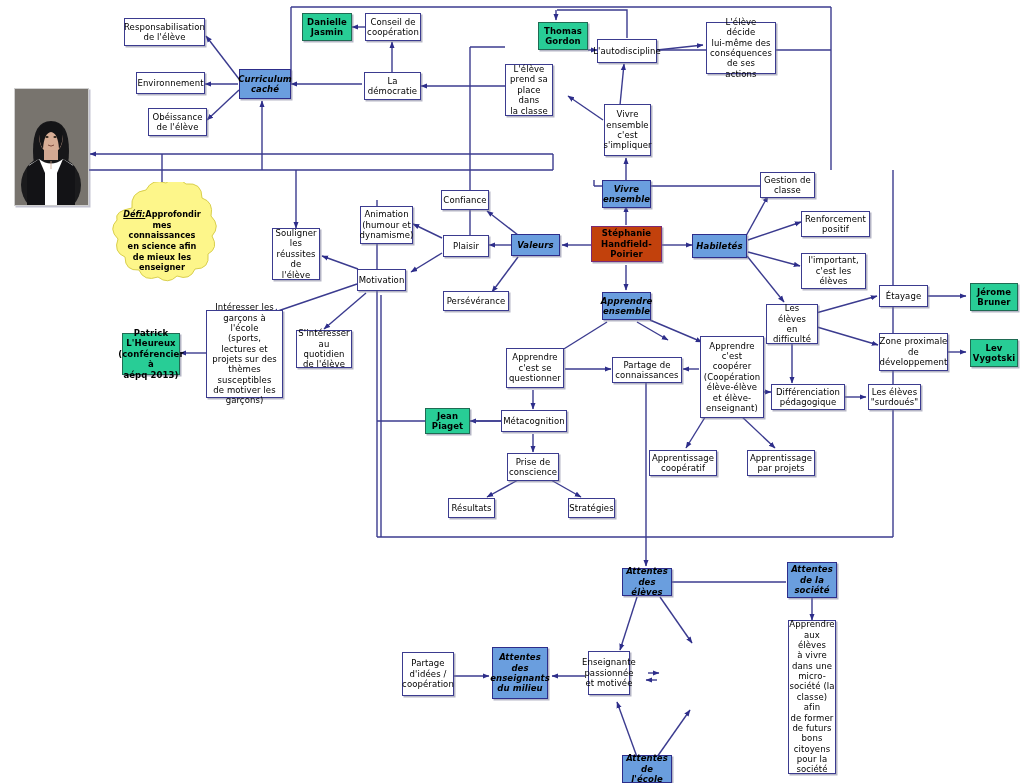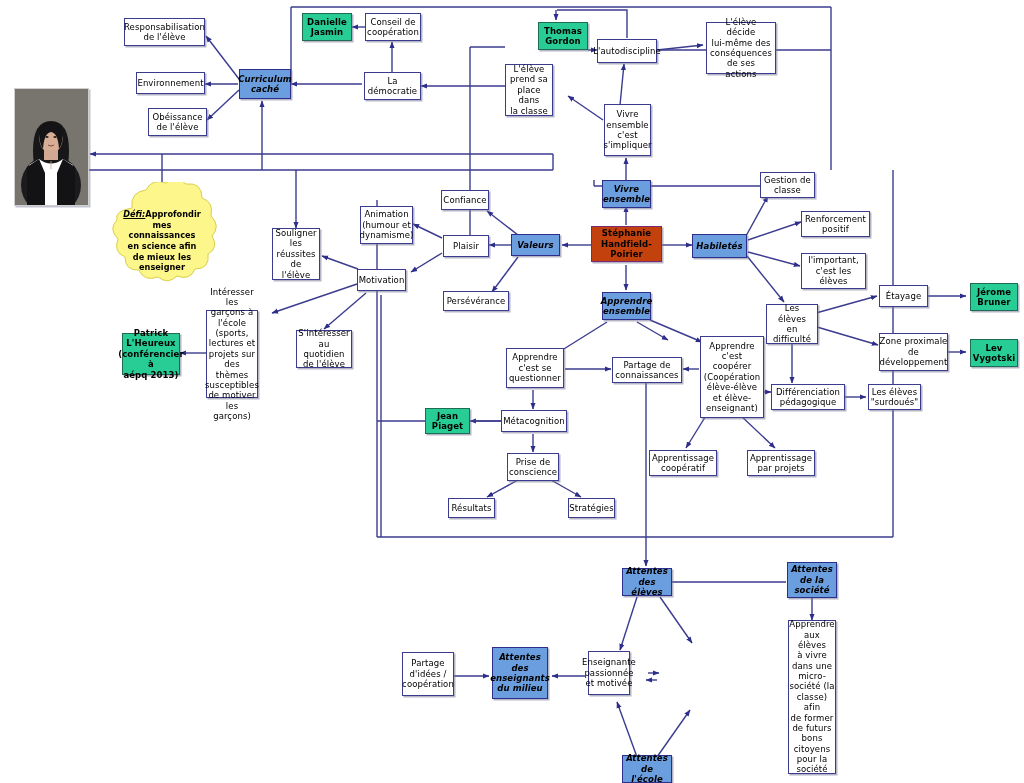--- a/index.html
+++ b/index.html
@@ -386,21 +386,21 @@
       <span class="t">Motivation</span>
     </div>
 
   <div class="node plain" style="left:272px;top:228px;width:48px;height:52px;">
       <span class="t">Souligner
 les
 réussites
 de l'élève</span>
     </div>
 
-  <div class="node plain" style="left:206px;top:310px;width:52px;height:88px;">
+  <div class="node plain" style="left:206px;top:310px;width:77px;height:88px;">
       <span class="t">Intéresser les
 garçons à l'école
 (sports, lectures et
 projets sur des
 thèmes susceptibles
 de motiver les
 garçons)</span>
     </div>
 
   <div class="node green" style="left:122px;top:333px;width:58px;height:42px;">

